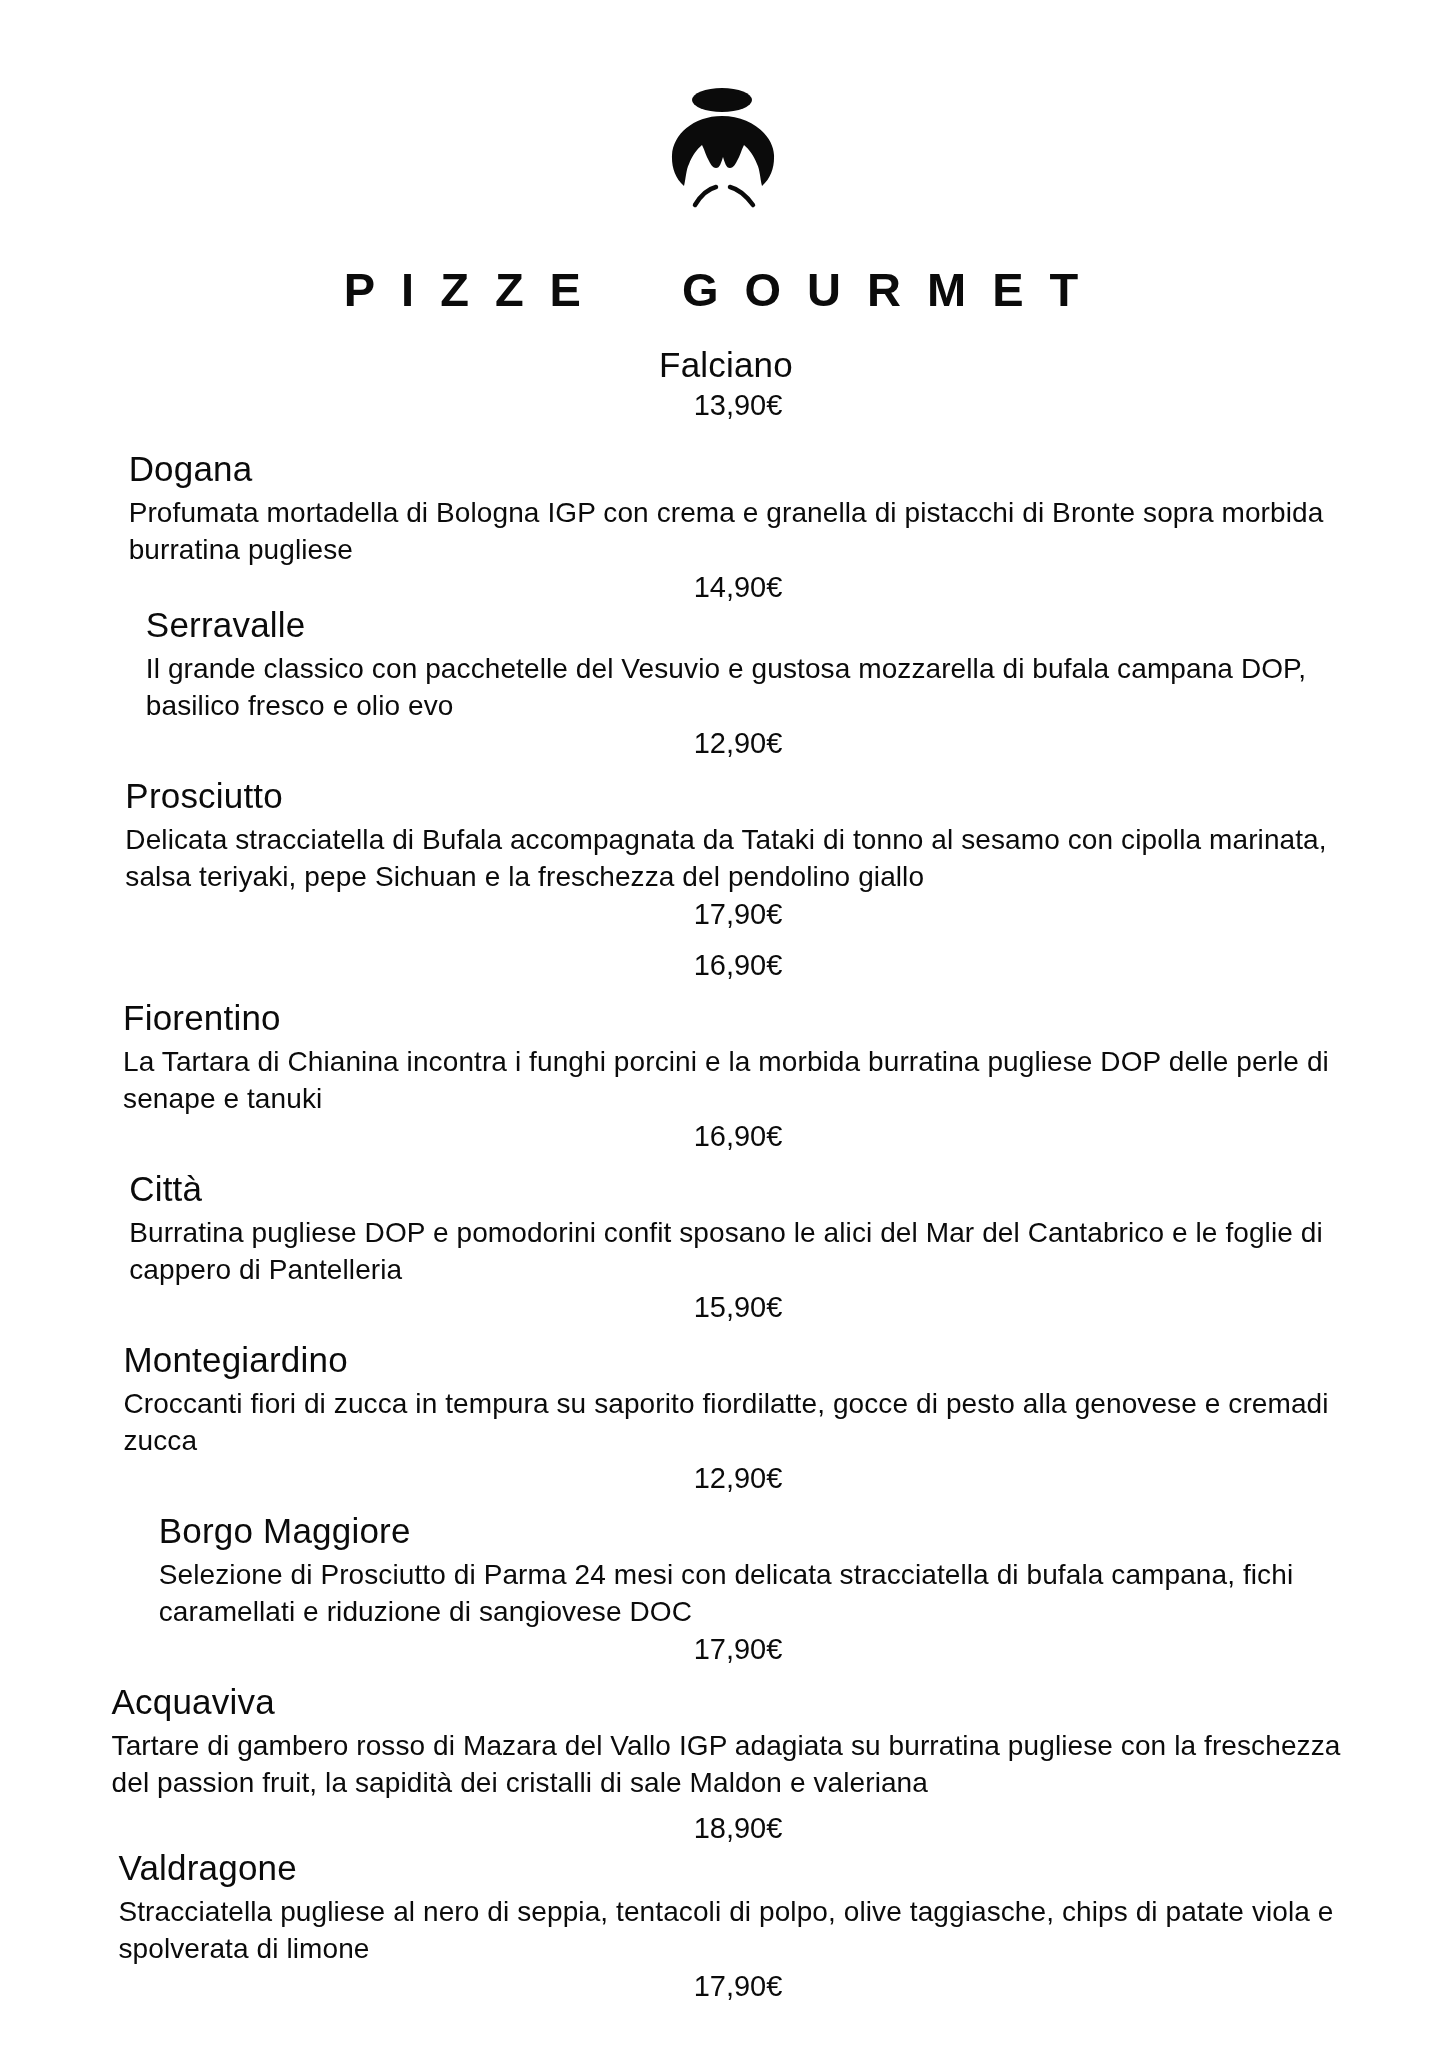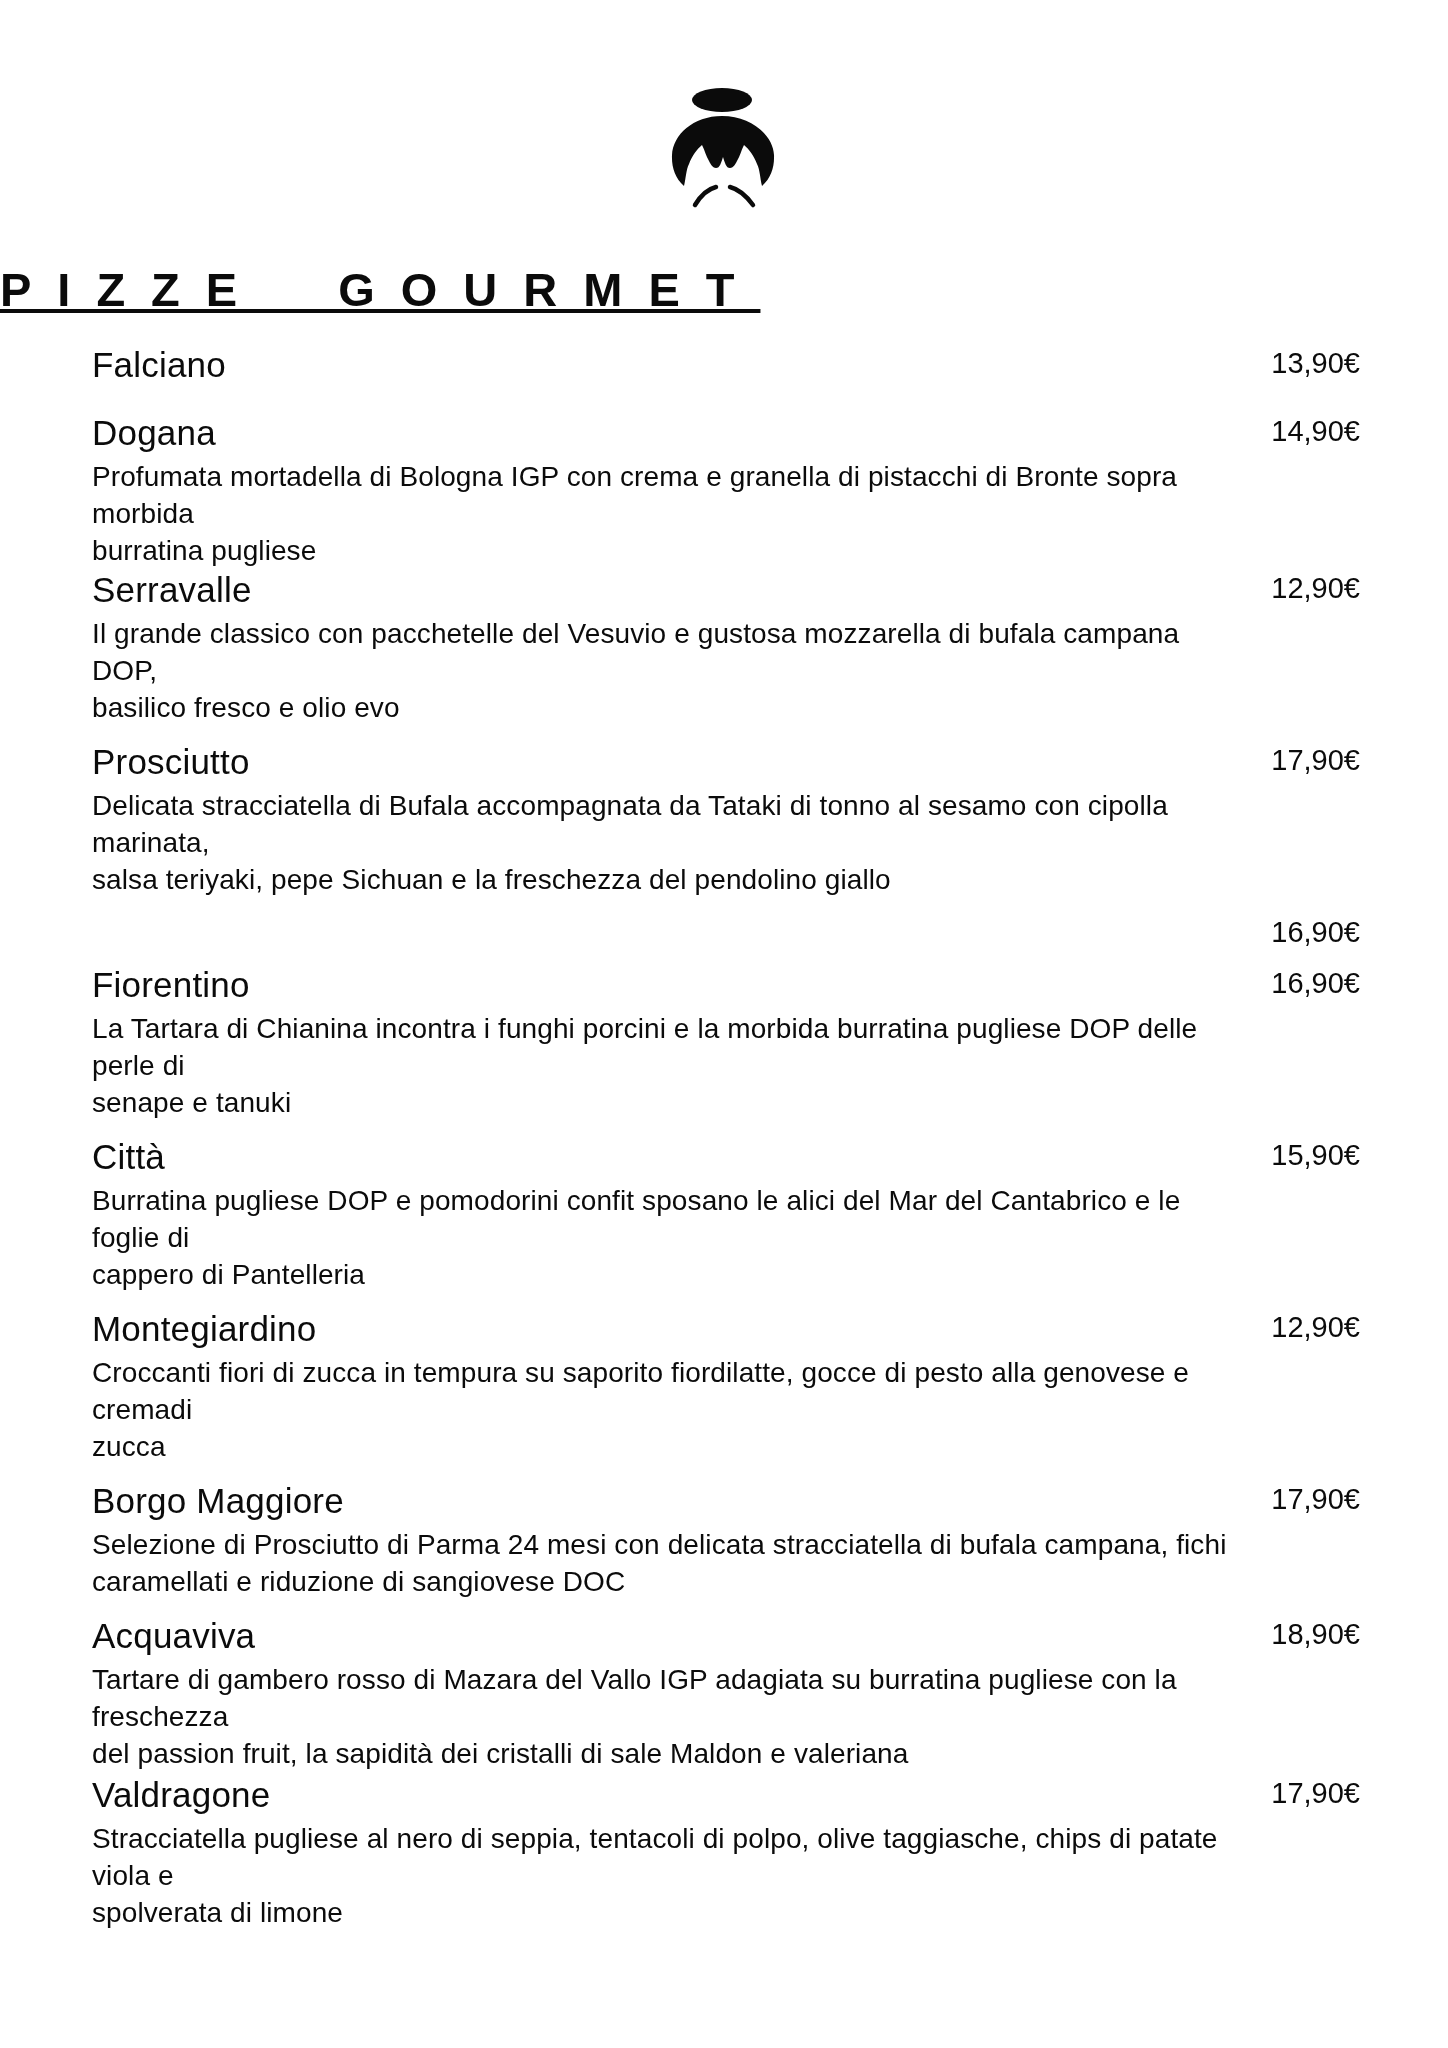--- a/index.html
+++ b/index.html
@@ -18,39 +18,40 @@
     overflow: hidden;
   }
   .logo-wrap {
     padding-top: 88px;
     display: flex;
     justify-content: center;
   }
   .logo-wrap svg { display: block; }
   .menu-title {
     margin-top: 56px;
+    text-align: center;
     font-size: 47px;
     font-weight: 700;
     letter-spacing: 26px;
     word-spacing: 36px;
     line-height: 1;
     color: #0b0b0b;
     white-space: nowrap;
-    text-decoration: underline;
   }
   .menu-list {
     margin-top: 20px;
     padding-left: 92px;
     padding-right: 88px;
   }
   .menu-item {
     display: flex;
-    align-items: flex-start;
+    align-items: center;
     justify-content: space-between;
     margin-bottom: 15px;
+    flex-direction: column;
   }
   
   .menu-item:nth-child(1)  { margin-bottom: 26px; }
   .menu-item:nth-child(2)  { margin-bottom: 0px; }
   .menu-item:nth-child(10) { margin-bottom: 2px; gap: 8px; }
   .item-main { flex: 1 1 auto; min-width: 0; }
   .item-name {
     font-size: 35px;
     line-height: 42px;
     font-weight: 400;

